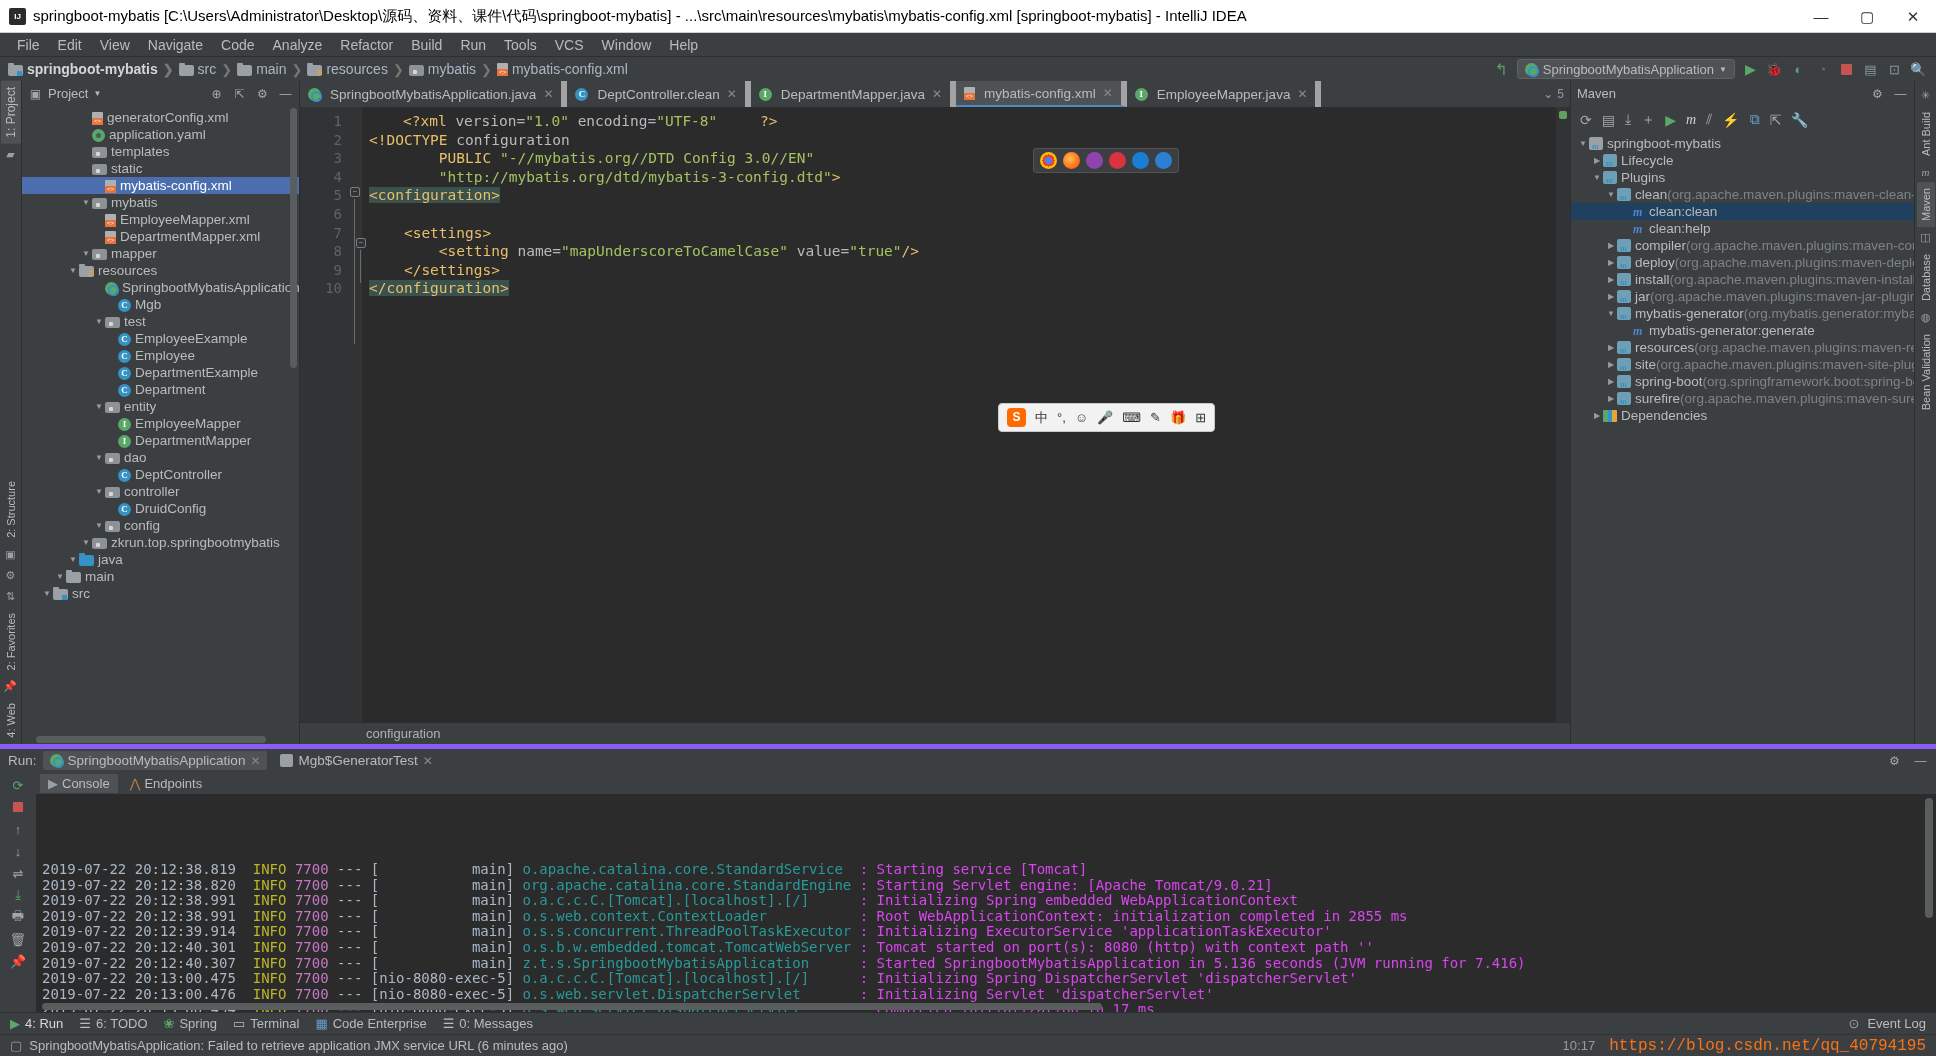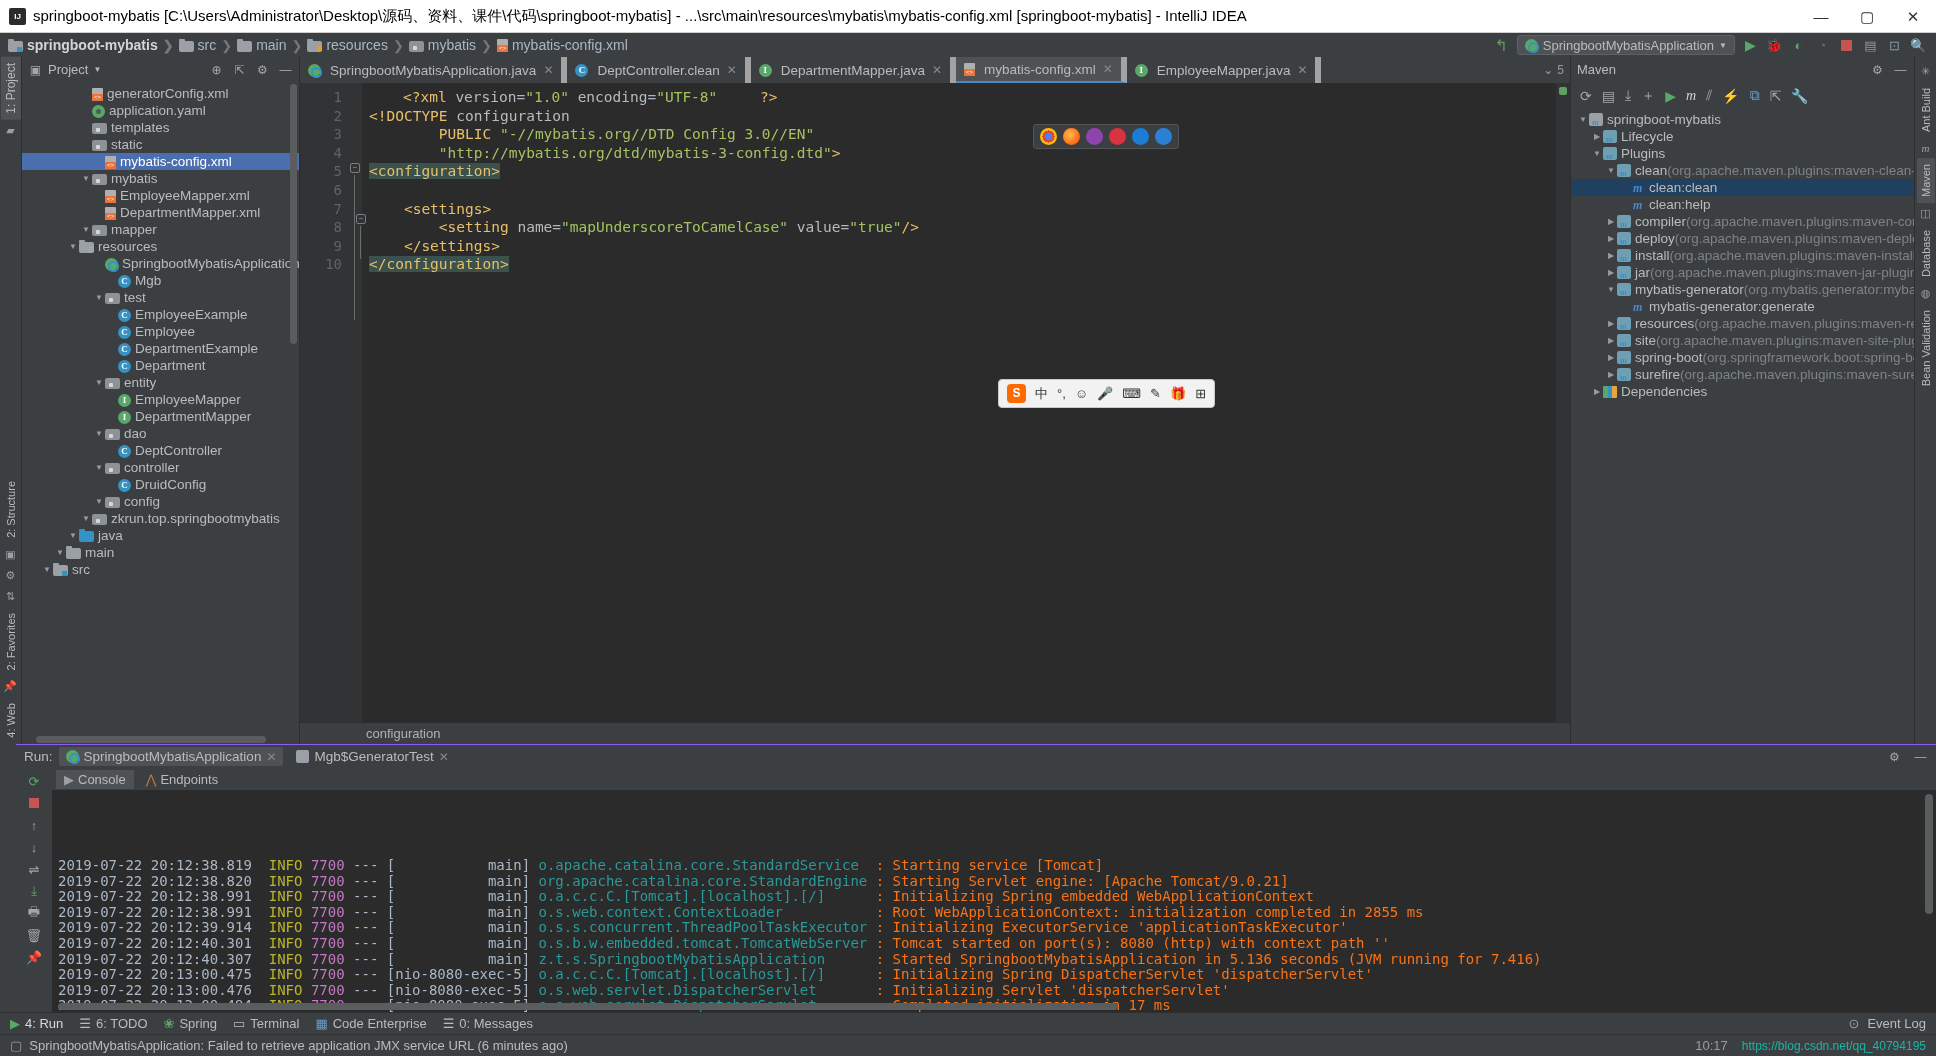--- a/index.html
+++ b/index.html
@@ -187,21 +187,21 @@
   .ic-mvn.plug { background:#6f9fb5; }
   .ic-goal { width:14px;height:13px;margin-right:4px;flex:none;position:relative; }
   .ic-goal:after{content:"m";position:absolute;left:2px;top:0px;font-size:12px;color:#4a88c7;font-weight:bold;
      font-family:"Liberation Serif",serif;font-style:italic;}
   .ic-dep { width:14px;height:12px;margin-right:4px;flex:none;background:linear-gradient(90deg,#59a869 33%,#3592c4 33% 66%,#e8a33d 66%);border-radius:1px;}
 
   .right-strip { width:22px; background:#3c3f41; flex:none; display:flex; flex-direction:column; align-items:center;
                  border-left:1px solid #2e2e2e; padding-top:4px; }
 
   
-  .run-panel { height:268px; background:#3c3f41; flex:none; display:flex; flex-direction:column; border-top:1px solid #8b5cf6;margin-left:16px;}
+  .run-panel { height:268px; background:#3c3f41; flex:none; display:flex; flex-direction:column; border-top:5px solid #8b5cf6;}
   .run-header { height:23px; display:flex; align-items:center; gap:6px; padding:0 8px; font-size:13.5px; flex:none; }
   .run-tab { display:flex;align-items:center;gap:5px;padding:2px 7px;border-radius:2px;color:#bbb; }
   .run-tab.active { background:#4e5254; }
   .run-tab .x { color:#888; font-size:12px; }
   .run-header .right { margin-left:auto; display:flex; gap:11px; align-items:center; color:#a6a6a6; }
 
   .run-body { flex:1; display:flex; min-height:0; }
   .run-left-tabs { width:36px; flex:none; display:flex; flex-direction:column; align-items:center; gap:0px; padding-top:2px; }
   .rico { width:24px;height:22px;display:flex;align-items:center;justify-content:center;font-size:13px;color:#a6a6a6; }
   .console-col { flex:1; display:flex; flex-direction:column; min-width:0; }
@@ -212,54 +212,69 @@
     flex:1; background:#2b2b2b; font-family:"DejaVu Sans Mono", monospace; font-size:14px;
     padding:4px 0 0 6px; overflow:hidden; white-space:pre; position:relative; min-height:0;
   }
   .console .cl { height:15.6px; line-height:15.6px; }
   .c-date { color:#a9b7c6; }
   .c-info { color:#bbb529; }
   .c-pid  { color:#c678c6; }
   .c-dash { color:#a9b7c6; }
   .c-thread { color:#a9b7c6; }
   .c-logger { color:#299999; }
-  .c-msg  { color:#f97316; }
+  .c-msg  { color:#d946ef; }
   .console-scroll { position:absolute; right:3px; top:4px; width:8px; height:120px; background:#5a5d5e; border-radius:4px; }
   .console-hscroll { position:absolute; left:6px; bottom:2px; height:7px; width:1060px; background:#5a5d5e; border-radius:4px;}
 
   
   .toolwin-bar {
     height:22px; background:#3c3f41; display:flex; align-items:center; gap:16px; padding:0 10px;
     flex:none; font-size:13px; color:#bbbbbb; border-top:1px solid #2e2e2e;
   }
   .twb-item { display:flex; align-items:center; gap:5px; }
   .twb-item.active { color:#d7d7d7; }
   .toolwin-bar .right { margin-left:auto; display:flex; gap:8px; align-items:center; }
   .statusbar {
     height:22px; background:#3c3f41; display:flex; align-items:center; padding:0 10px;
     flex:none; font-size:13px; color:#bbbbbb; border-top:1px solid #323232;
   }
   .statusbar .right { margin-left:auto; display:flex; gap:14px; align-items:center; color:#9a9a9a; }
-  .watermark { color:#14b8a6; font-size:12px; }
+  .watermark { color:#f97316; font-size:16px;font-family:Liberation Mono, monospace; }
 </style>
 </head>
 <body>
 
 <div class="app">
 
   <div class="titlebar">
     <div class="ij-logo"></div>
     <div class="title-text">springboot-mybatis [C:\Users\Administrator\Desktop\源码、资料、课件\代码\springboot-mybatis] - ...\src\main\resources\mybatis\mybatis-config.xml [springboot-mybatis] - IntelliJ IDEA</div>
     <div class="win-controls">
       <div class="win-btn">―</div>
       <div class="win-btn">▢</div>
       <div class="win-btn close">✕</div>
     </div>
   </div>
 
+  <div class="menubar">
+    <div class="menu-item">File</div>
+    <div class="menu-item">Edit</div>
+    <div class="menu-item">View</div>
+    <div class="menu-item">Navigate</div>
+    <div class="menu-item">Code</div>
+    <div class="menu-item">Analyze</div>
+    <div class="menu-item">Refactor</div>
+    <div class="menu-item">Build</div>
+    <div class="menu-item">Run</div>
+    <div class="menu-item">Tools</div>
+    <div class="menu-item">VCS</div>
+    <div class="menu-item">Window</div>
+    <div class="menu-item">Help</div>
+  </div>
 
   <div class="navbar">
     <div class="crumb bold">
       <span class="ico ic-folder src"></span>
       <span>springboot-mybatis</span>
         <span class="sep">❯</span>
     </div>
     <div class="crumb">
       <span class="ico ic-folder"></span>
       <span>src</span>

